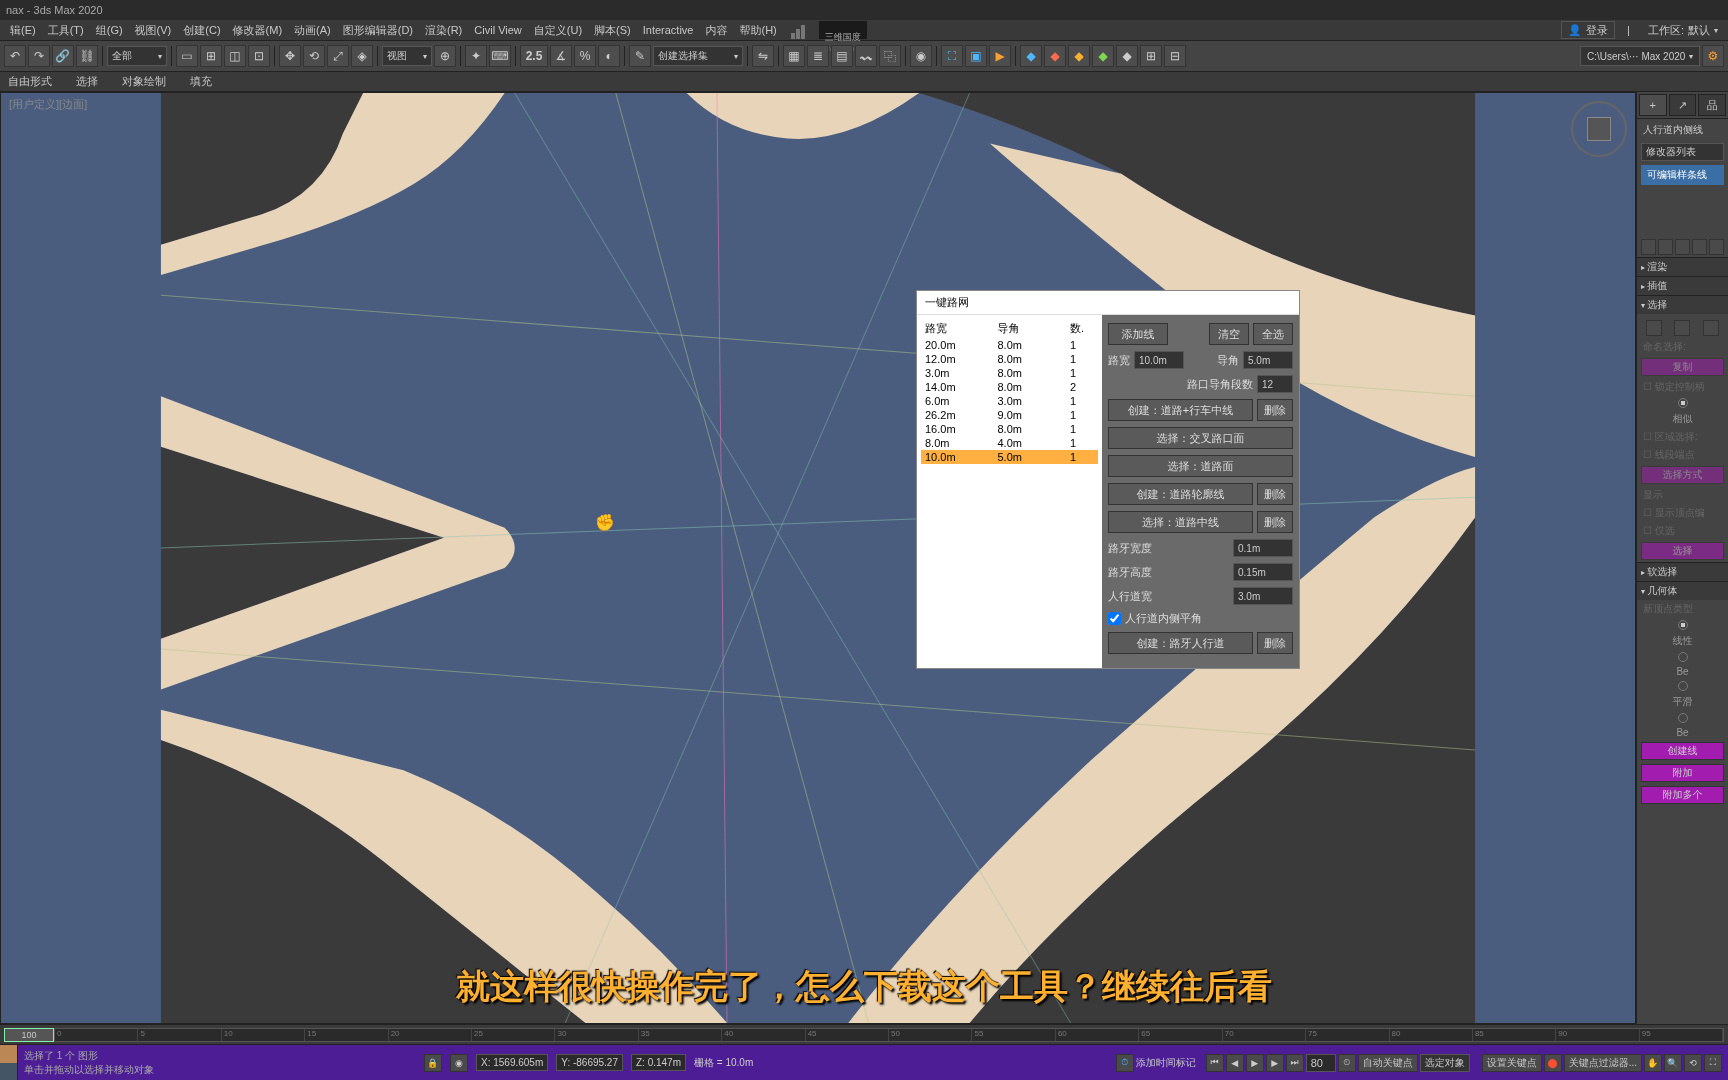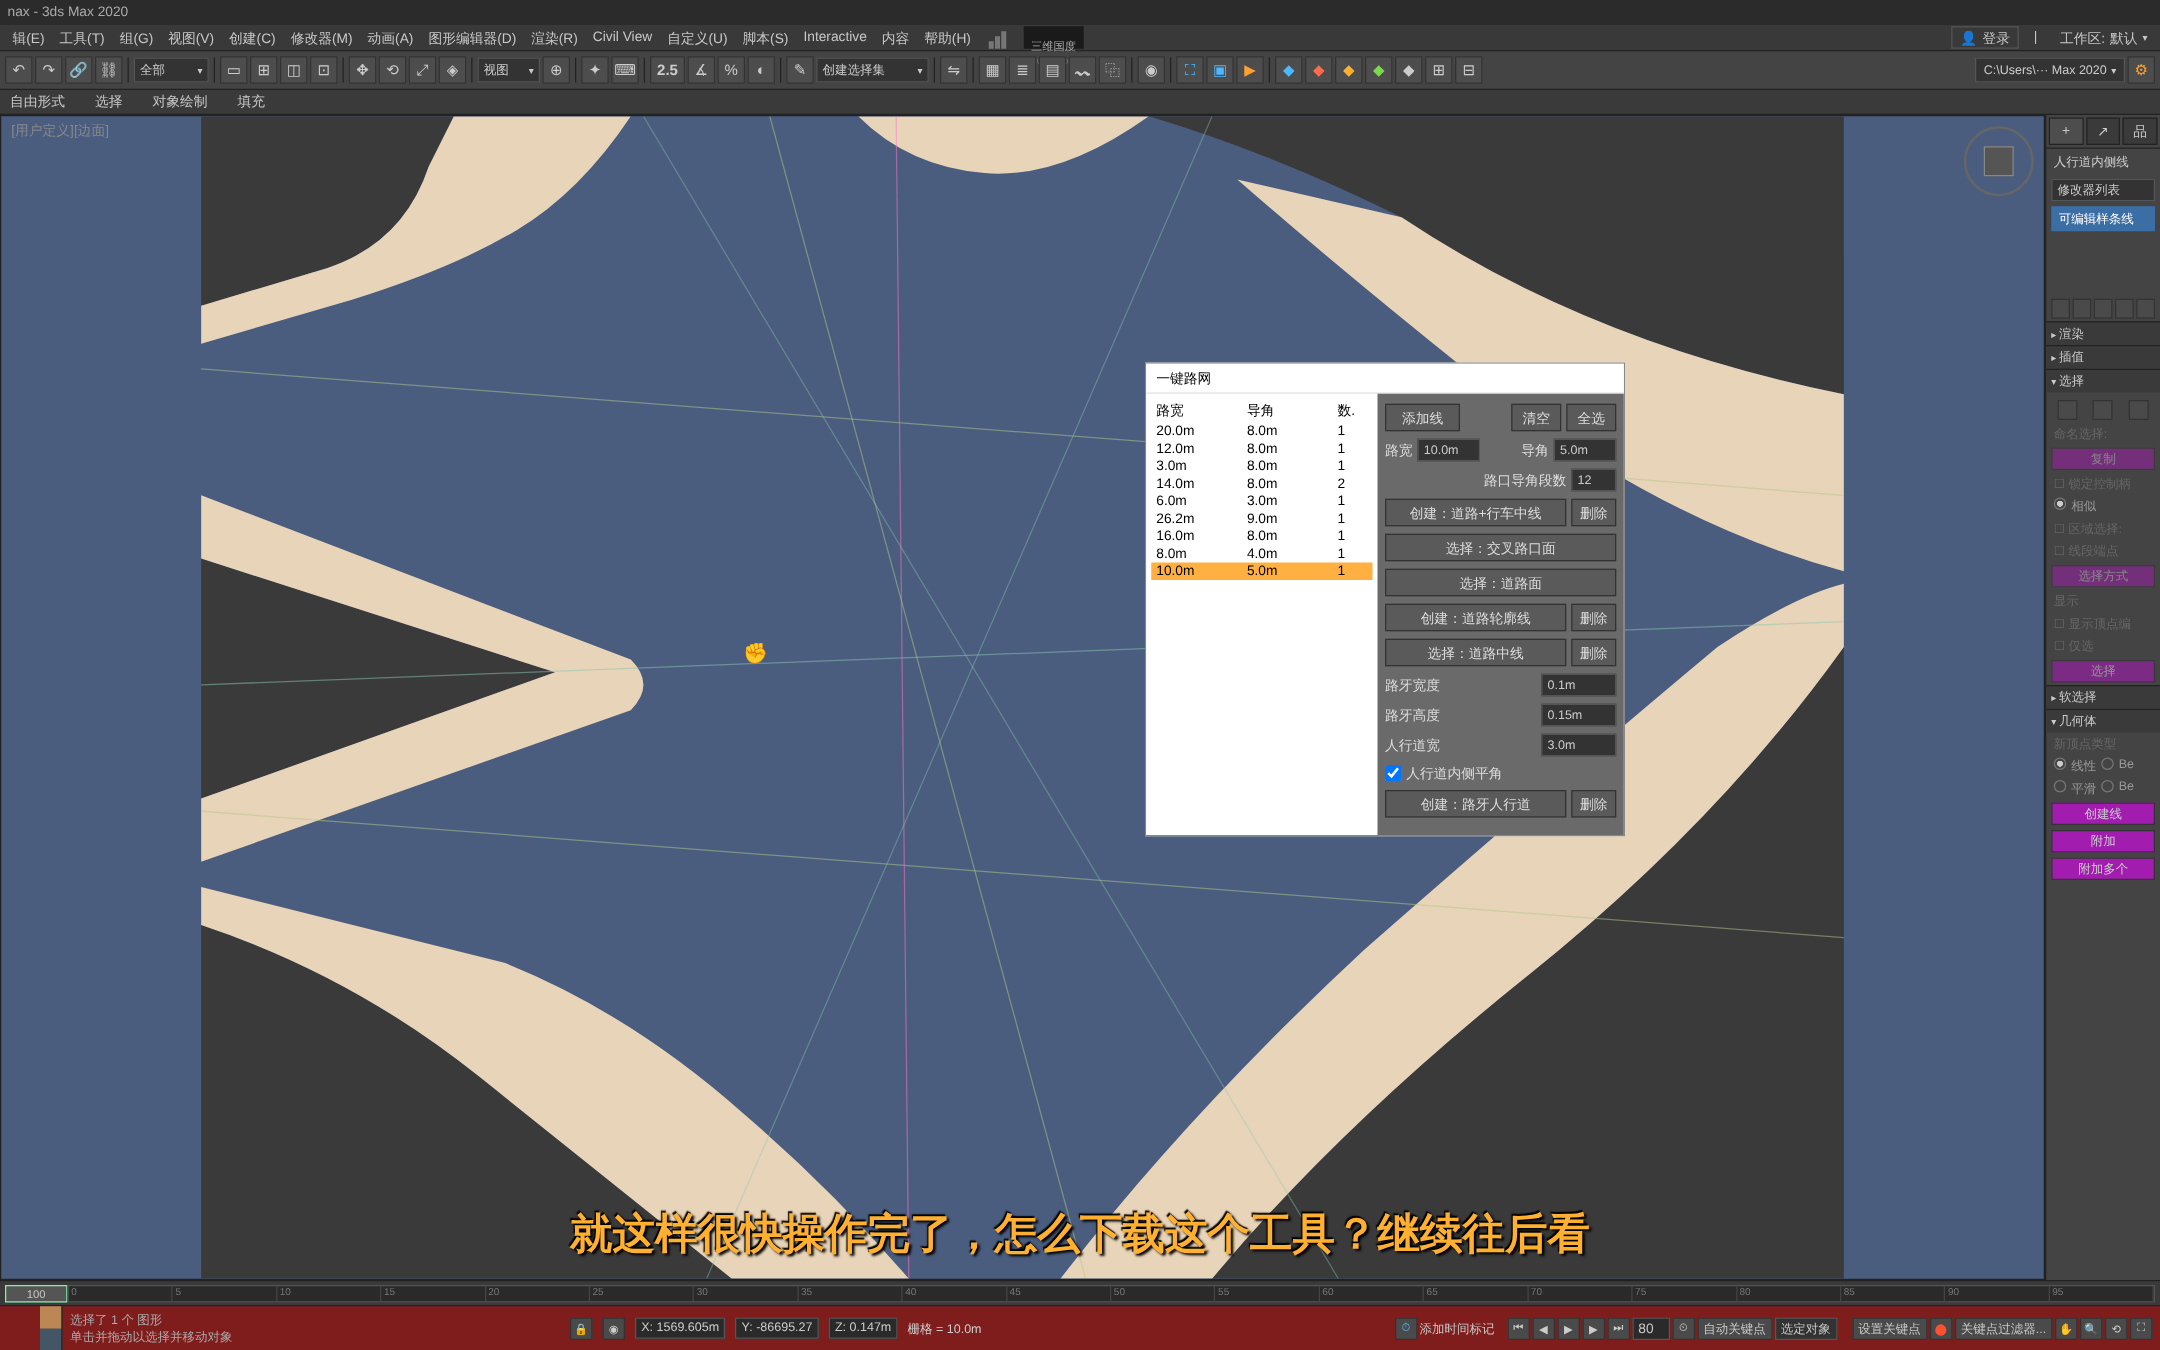--- a/index.html
+++ b/index.html
@@ -62,37 +62,37 @@
 .rp-tab.active { background: #4d4d4d; }
 .rp-row-label { padding: 4px 6px; font-size: 10px; color: #ccc; border-top: 1px solid #222; }
 .rp-dropdown { margin: 2px 4px; height: 18px; background: #333; border: 1px solid #555; font-size: 10px; padding: 0 4px; display: flex; align-items: center; color: #ccc; }
 .rp-tree-item { padding: 3px 6px; font-size: 10px; background: #3a6ea5; color: #fff; margin: 2px 4px; }
 .rp-mini-toolbar { display: flex; gap: 2px; padding: 2px 4px; justify-content: space-around; }
 .rp-mini-btn { width: 16px; height: 16px; background: #4a4a4a; border: 1px solid #333; }
 .rp-section-head { background: #3a3a3a; padding: 2px 4px; font-size: 10px; color: #ccc; cursor: pointer; border-top: 1px solid #222; }
 .rp-section-head::before { content: "▸ "; font-size: 8px; }
 .rp-section-head.open::before { content: "▾ "; }
 .rp-btn { margin: 2px 4px; height: 18px; background: #a21caf; border: 1px solid #333; font-size: 10px; display: flex; align-items: center; justify-content: center; color: #ccc; }
-.rp-radio-row { display: flex; gap: 4px; padding: 2px 6px; font-size: 10px; color: #999; align-items: flex-start; }
+.rp-radio-row { display: flex; gap: 4px; padding: 2px 6px; font-size: 10px; color: #999; align-items: center; flex-direction: column; }
 .rp-radio { width: 10px; height: 10px; border-radius: 50%; border: 1px solid #777; display: inline-block; }
 .rp-radio.on { background: radial-gradient(circle, #ccc 40%, transparent 45%); }
 .rp-text-dim { color: #666; font-size: 10px; padding: 2px 6px; }
 
 
 .subtitle { position: absolute; bottom: 70px; left: 0; right: 0; text-align: center; z-index: 40; }
 .subtitle span { font-size: 34px; font-weight: bold; color: #ffb030; text-shadow: 2px 2px 2px #000, -1px -1px 1px #000; font-family: "SimHei", sans-serif; }
 
 
 .timeline { position: absolute; bottom: 36px; left: 0; right: 0; height: 20px; background: #3a3a3a; border-top: 1px solid #222; display: flex; align-items: center; padding: 0 4px; }
 .tl-slider { flex: 1; height: 14px; background: #2a2a2a; border: 1px solid #555; position: relative; }
 .tl-ticks { position: absolute; inset: 0; display: flex; }
 .tl-tick { flex: 1; border-right: 1px solid #444; font-size: 8px; color: #777; padding-left: 2px; }
 
 
-.status-bar { position: absolute; bottom: 0; left: 0; right: 0; height: 36px; background: #7f1d1d; border-top: 1px solid #222; display: flex; padding-left: 32px; }
+.status-bar { position: absolute; bottom: 0; left: 0; right: 0; height: 36px; background: #4c1d95; border-top: 1px solid #222; display: flex; }
 .status-left { width: 18px; background: #3a3a3a; border-right: 1px solid #222; display: flex; flex-direction: column; }
 .status-msgs { flex: 0 0 400px; display: flex; flex-direction: column; justify-content: center; padding: 0 6px; font-size: 10px; color: #aaa; }
 .status-coords { flex: 1; display: flex; align-items: center; gap: 8px; font-size: 10px; color: #ccc; padding: 0 6px; }
 .coord-box { background: #2a2a2a; border: 1px solid #555; padding: 2px 4px; }
 .status-controls { display: flex; align-items: center; gap: 2px; padding: 0 6px; }
 .sc-btn { width: 18px; height: 18px; background: #4a4a4a; border: 1px solid #333; display: flex; align-items: center; justify-content: center; font-size: 9px; color: #ccc; }
 
 
 .road-svg { position: absolute; inset: 0; width: 100%; height: 100%; }
 </style>

